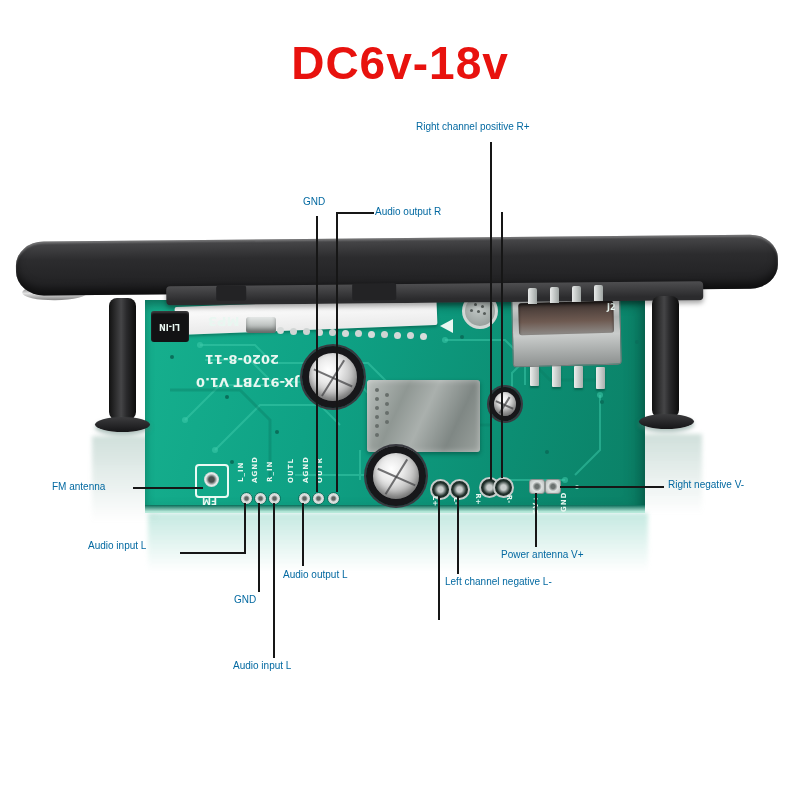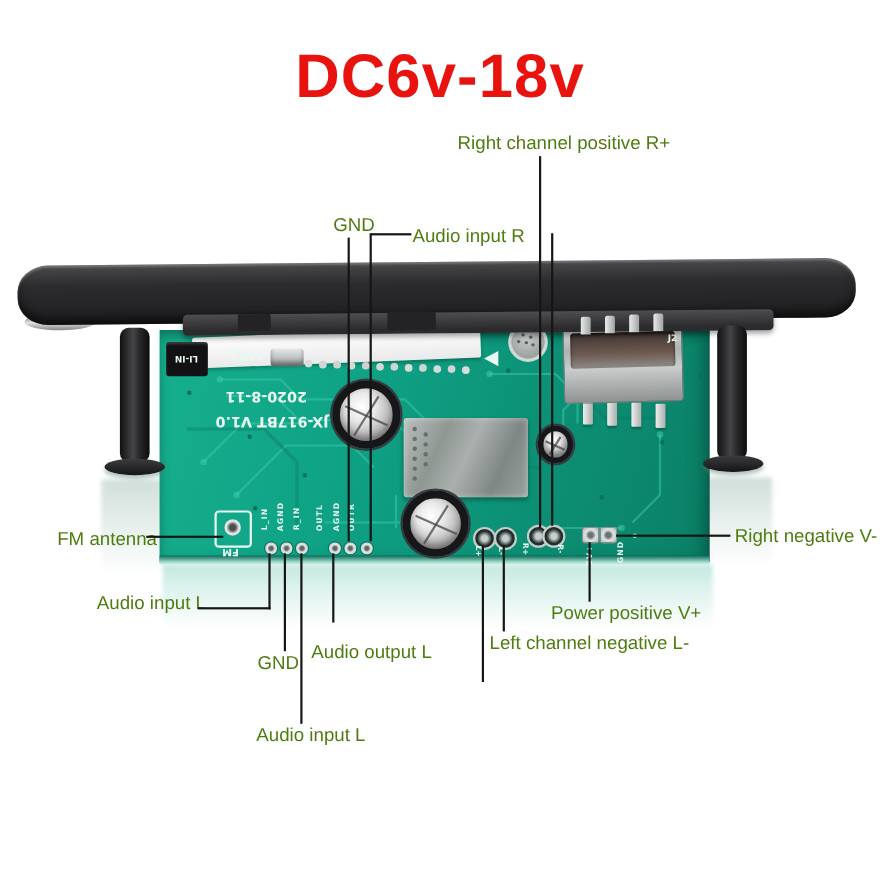--- a/index.html
+++ b/index.html
@@ -1,22 +1,22 @@
 <!DOCTYPE html>
 <html><head>
 <meta charset="utf-8">
 <style>
   html,body{margin:0;padding:0;background:#fff;}
   #stage{position:relative;width:800px;height:800px;background:#ffffff;overflow:hidden;
          font-family:"Liberation Sans",sans-serif;}
   
   .title{position:absolute;left:0;right:0;top:36px;text-align:center;
-         font-size:56px;font-weight:bold;color:#e8120e;letter-spacing:1px;}
-  
-  .ann{position:absolute;font-size:17px;line-height:1.1;color:#4d7c0f;white-space:nowrap;}
+         font-size:46px;font-weight:bold;color:#e8120e;letter-spacing:1px;}
+  
+  .ann{position:absolute;font-size:10px;line-height:1.1;color:#0369a1;white-space:nowrap;}
   .vline{position:absolute;width:2px;background:#161616;z-index:60;}
   .hline{position:absolute;height:2px;background:#161616;z-index:60;}
   
   .panel-group{position:absolute;inset:0;transform:rotate(-0.55deg);transform-origin:400px 270px;z-index:20;}
   .oval{position:absolute;border-radius:50%;
         background:linear-gradient(180deg,#5c5c5e 10%,#e3e3e3 55%,#8f8f8f 95%);}
   .panel-main{position:absolute;left:16px;top:238px;width:762px;height:54px;
         border-radius:28px/24px;
         background:linear-gradient(180deg,#4a4a4c 0%,#2c2c2e 35%,#1e1e20 100%);
         box-shadow:inset 0 2px 2px rgba(255,255,255,.25), inset 0 -6px 8px rgba(0,0,0,.55);}
@@ -222,44 +222,44 @@
   <div class="flange" style="left:639px;top:414px;width:55px;"></div>
 
   <div class="ann" style="left:416px;top:121px;">Right channel positive R+</div>
   <div class="vline" style="left:490px;top:142px;height:338px;"></div>
 
   <div class="vline" style="left:501px;top:212px;height:266px;"></div>
 
   <div class="ann" style="left:303px;top:196px;">GND</div>
   <div class="vline" style="left:316px;top:216px;height:276px;"></div>
 
-  <div class="ann" style="left:375px;top:206px;">Audio input R</div>
+  <div class="ann" style="left:375px;top:206px;">Audio output R</div>
   <div class="hline" style="left:337px;top:212px;width:37px;"></div>
   <div class="vline" style="left:336px;top:212px;height:280px;"></div>
 
   <div class="ann" style="left:52px;top:481px;">FM antenna</div>
   <div class="hline" style="left:133px;top:487px;width:70px;"></div>
 
   <div class="ann" style="left:88px;top:540px;">Audio input L</div>
   <div class="hline" style="left:180px;top:552px;width:66px;"></div>
   <div class="vline" style="left:244px;top:503px;height:51px;"></div>
 
   <div class="ann" style="left:234px;top:594px;">GND</div>
   <div class="vline" style="left:258px;top:503px;height:89px;"></div>
 
-  <div class="ann" style="left:283px;top:584px;">Audio output L</div>
+  <div class="ann" style="left:283px;top:569px;">Audio output L</div>
   <div class="vline" style="left:302px;top:503px;height:63px;"></div>
 
   <div class="ann" style="left:233px;top:660px;">Audio input L</div>
   <div class="vline" style="left:273px;top:503px;height:155px;"></div>
 
   <div class="vline" style="left:438px;top:496px;height:124px;"></div>
 
   <div class="ann" style="left:445px;top:576px;">Left channel negative L-</div>
   <div class="vline" style="left:457px;top:496px;height:78px;"></div>
 
-  <div class="ann" style="left:501px;top:549px;">Power positive V+</div>
+  <div class="ann" style="left:501px;top:549px;">Power antenna V+</div>
   <div class="vline" style="left:535px;top:493px;height:54px;"></div>
 
   <div class="ann" style="left:668px;top:479px;">Right negative V-</div>
   <div class="hline" style="left:560px;top:486px;width:104px;"></div>
 
 </div>
 
 </body></html>

